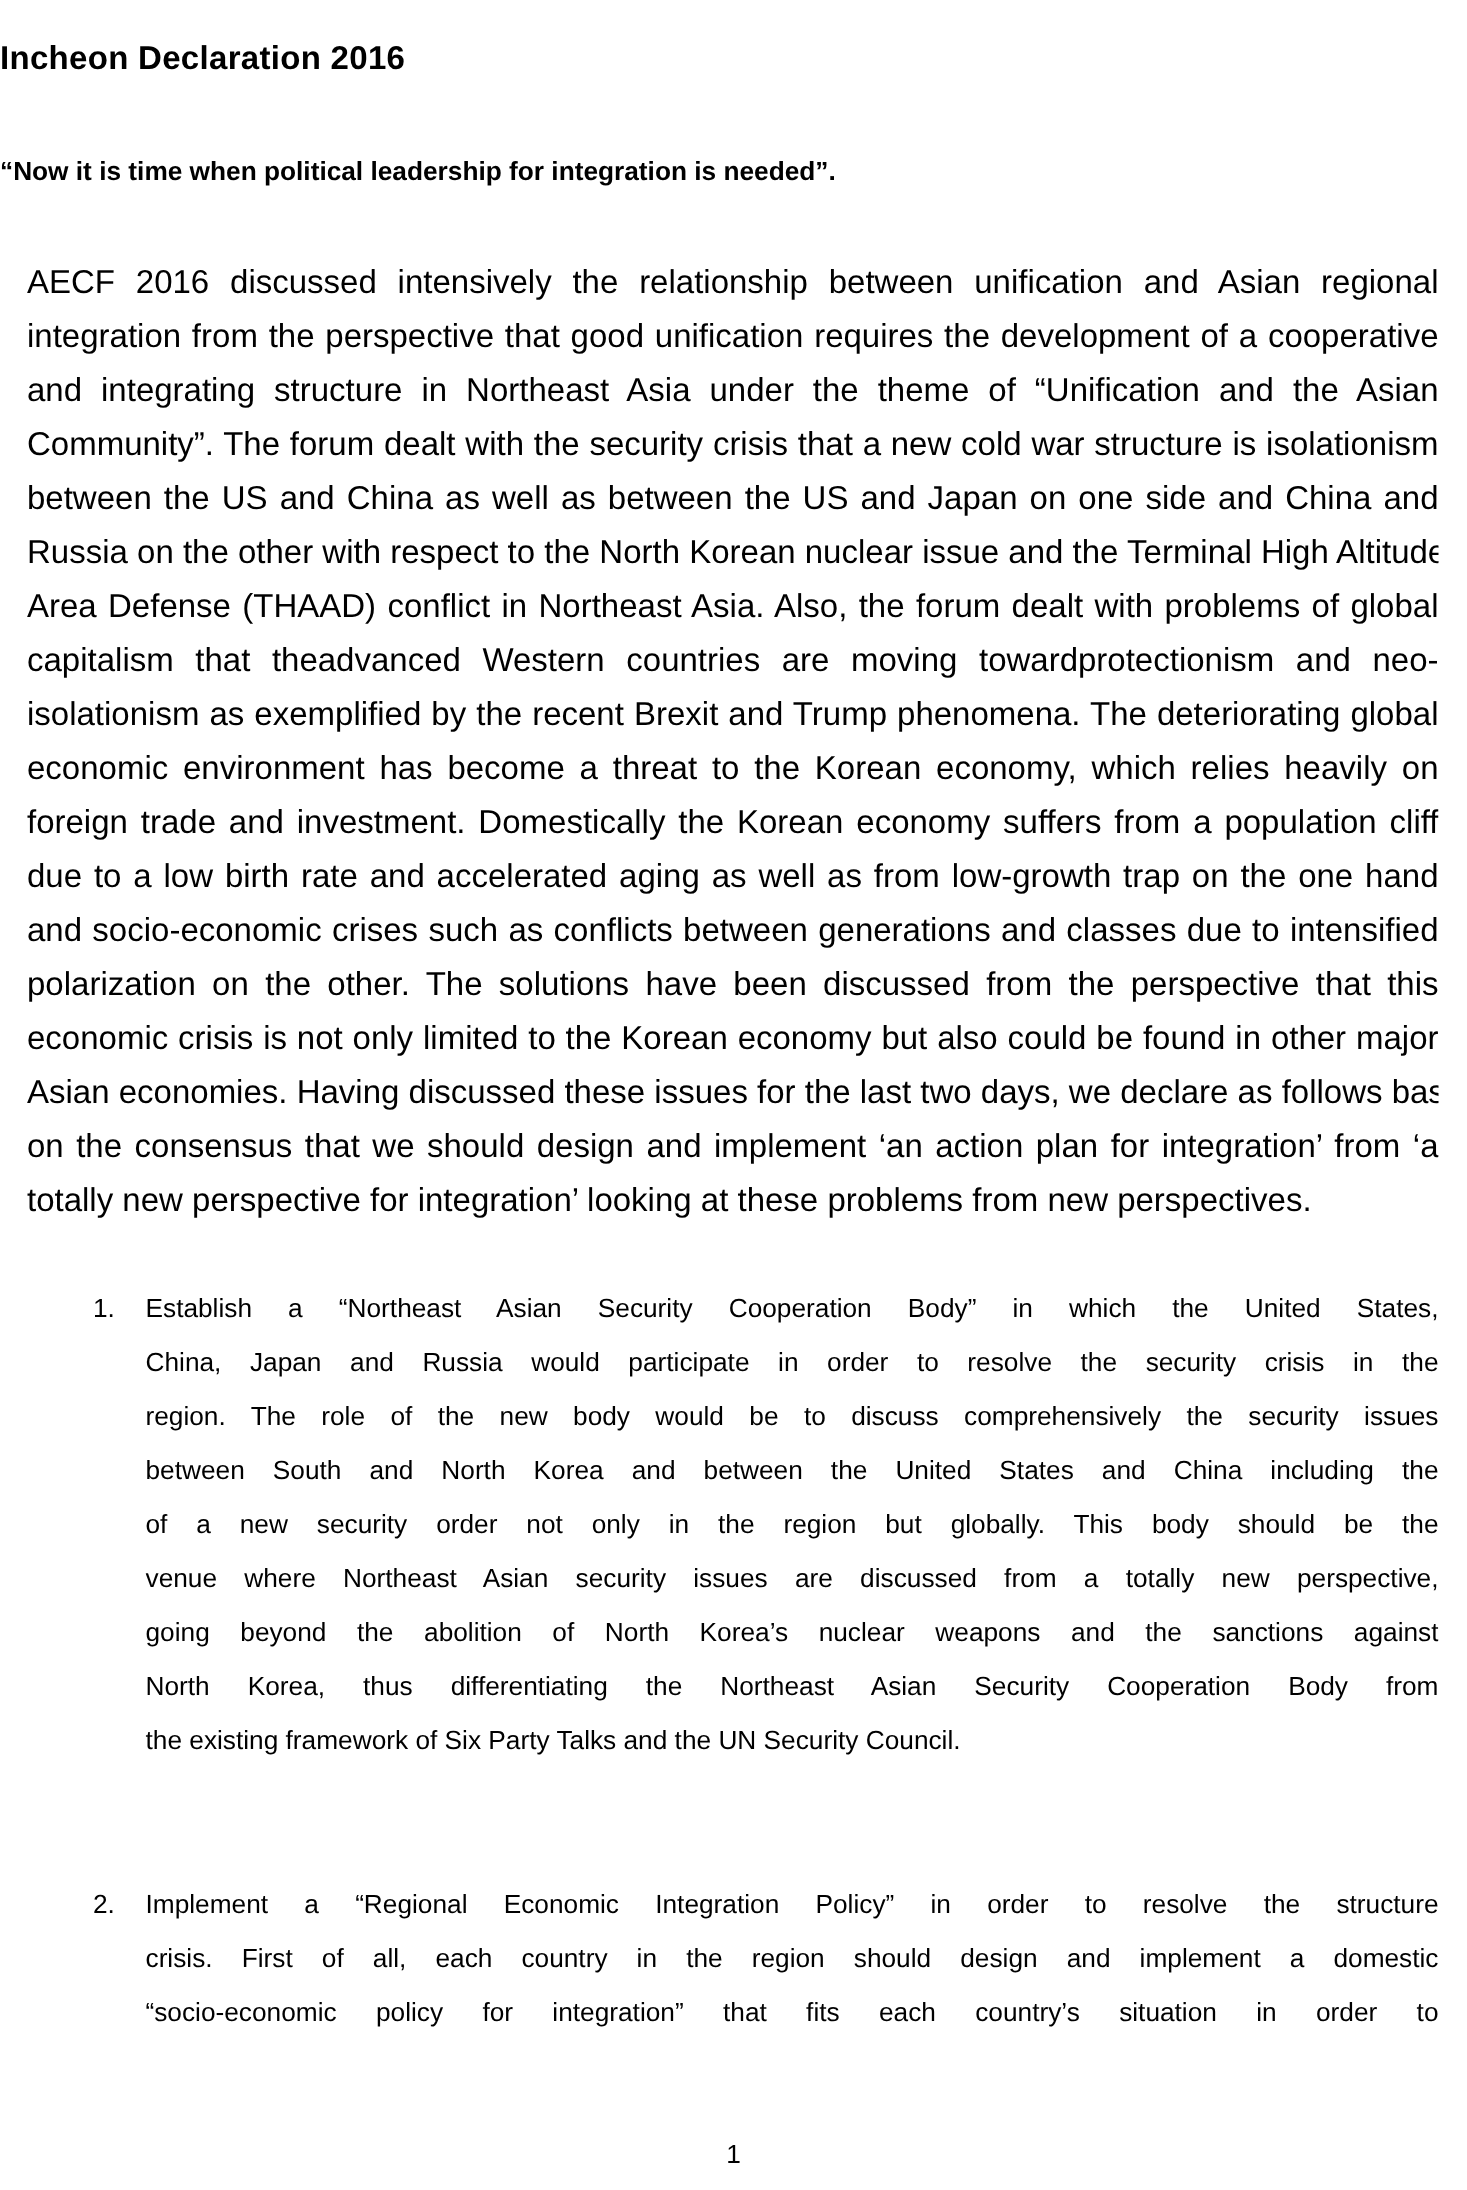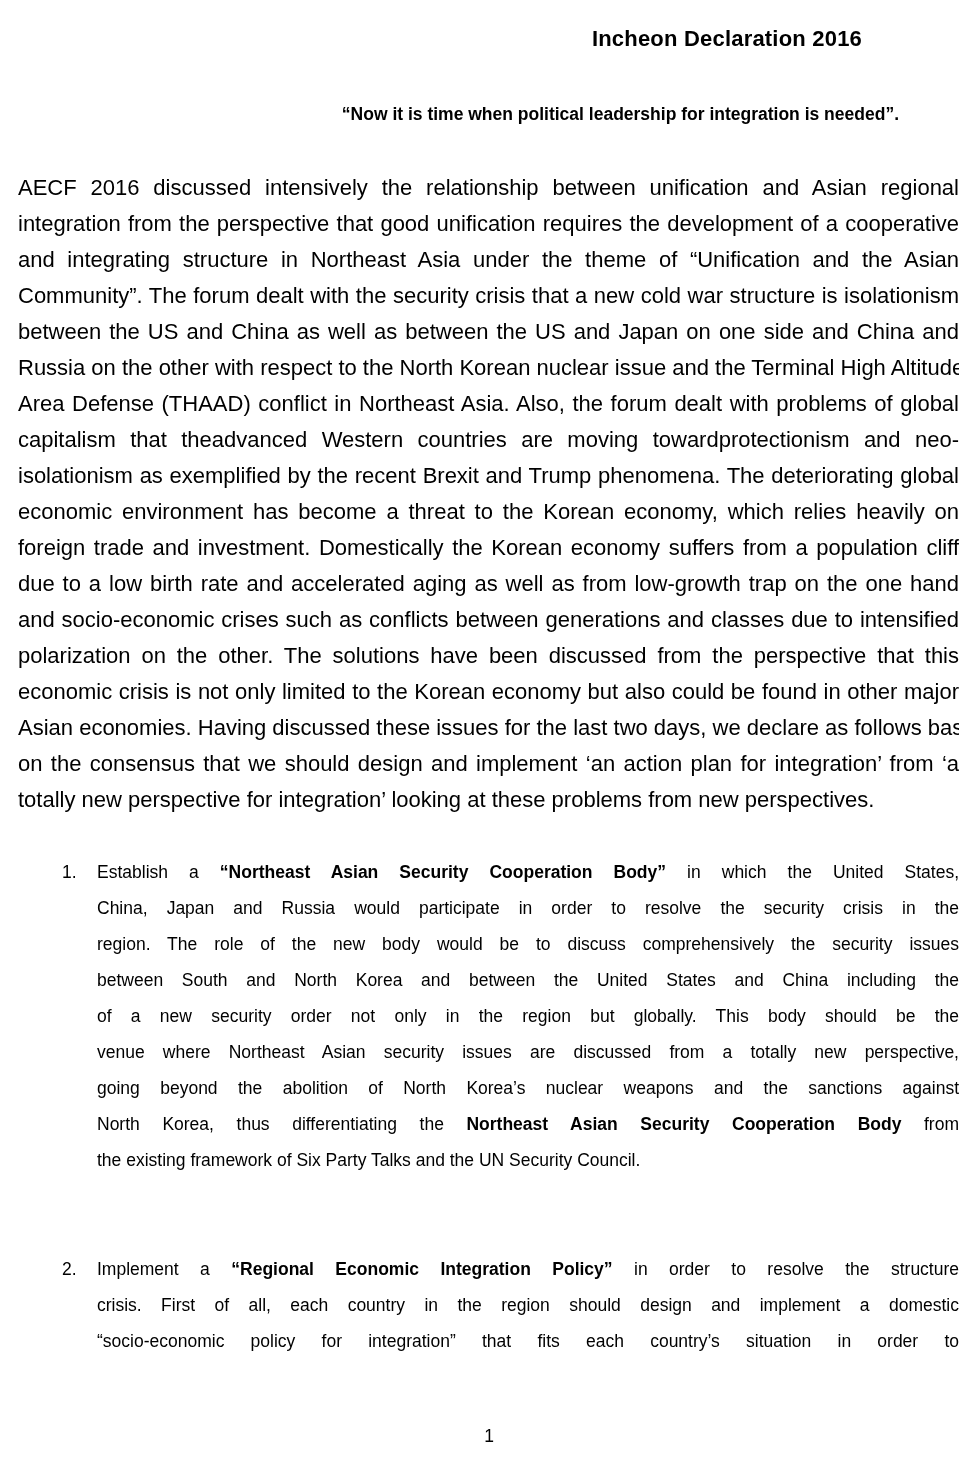--- a/index.html
+++ b/index.html
@@ -1,30 +1,30 @@
 <!DOCTYPE html>
 <html><head>
 <meta charset="utf-8">
 <style>
   html, body { margin: 0; padding: 0; background: #ffffff; }
   body { width: 978px; height: 1460px; position: relative; overflow: hidden;
          font-family: "Liberation Sans", "DejaVu Sans", sans-serif; color: #000; }
-  .title { position: absolute; top: 26px; left: 0; width: 862px; text-align: right;
+  .title { position: absolute; top: 26px; left: 0; width: 862px; text-align: left;
            font-size: 22px; font-weight: bold; letter-spacing: 0.2px; }
-  .subtitle { position: absolute; top: 104px; left: 0; width: 899px; text-align: right;
+  .subtitle { position: absolute; top: 104px; left: 0; width: 899px; text-align: left;
               font-size: 17.5px; font-weight: bold; }
   .para { position: absolute; left: 18px; width: 941px; font-size: 22px; }
   .line { height: 36px; line-height: 36px; white-space: nowrap; text-align: justify;
           text-align-last: justify; overflow: hidden; }
   .line.last { text-align-last: left; }
   .list { position: absolute; left: 0; width: 978px; font-size: 17.5px; }
   .item { position: absolute; left: 0; width: 978px; }
   .num { position: absolute; left: 62px; height: 36px; line-height: 36px; }
   .item .body { position: absolute; left: 97px; width: 862px; }
-  b { font-weight: bold; }
+  b { font-weight: normal; }
   .page-num { position: absolute; top: 1426px; left: 0; width: 978px; text-align: center;
               font-size: 17.5px; }
 </style>
 </head>
 <body>
 
 <div>
   <div class="title">Incheon Declaration 2016</div>
   <div class="subtitle">“Now it is time when political leadership for integration is needed”.</div>
 

